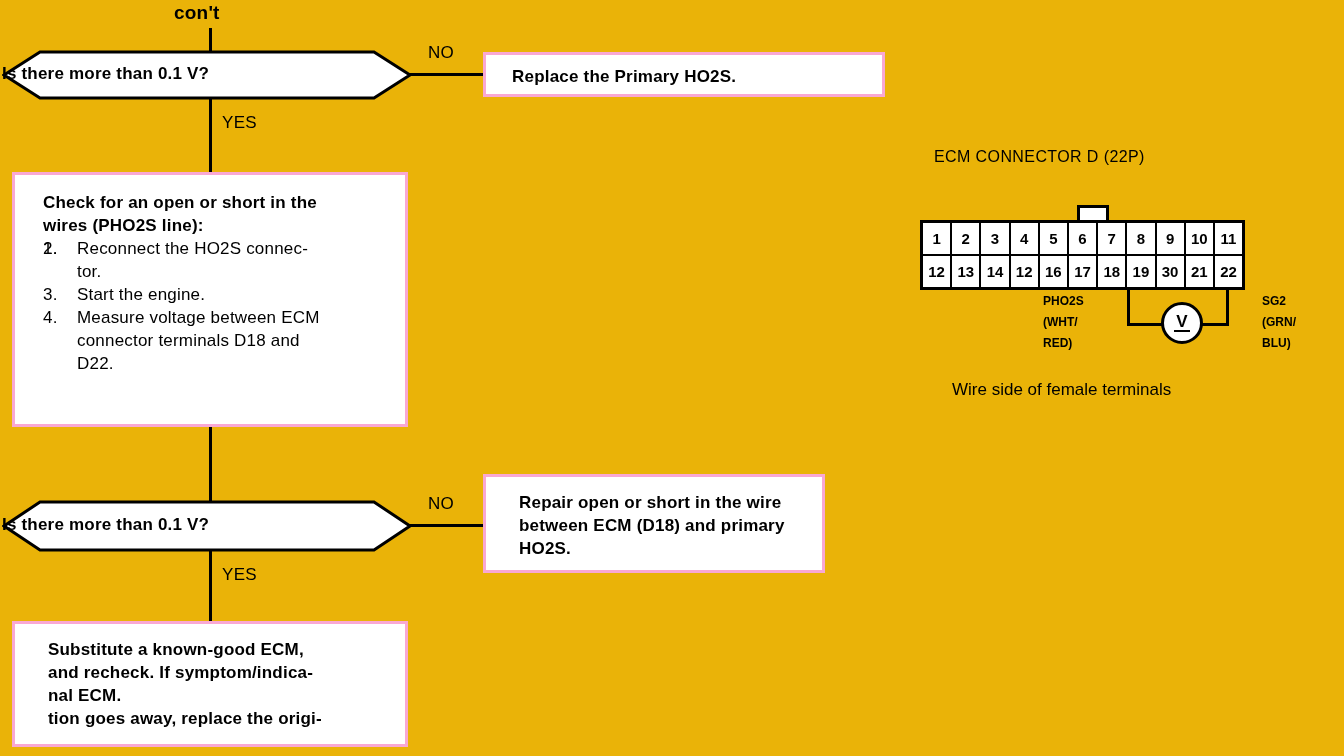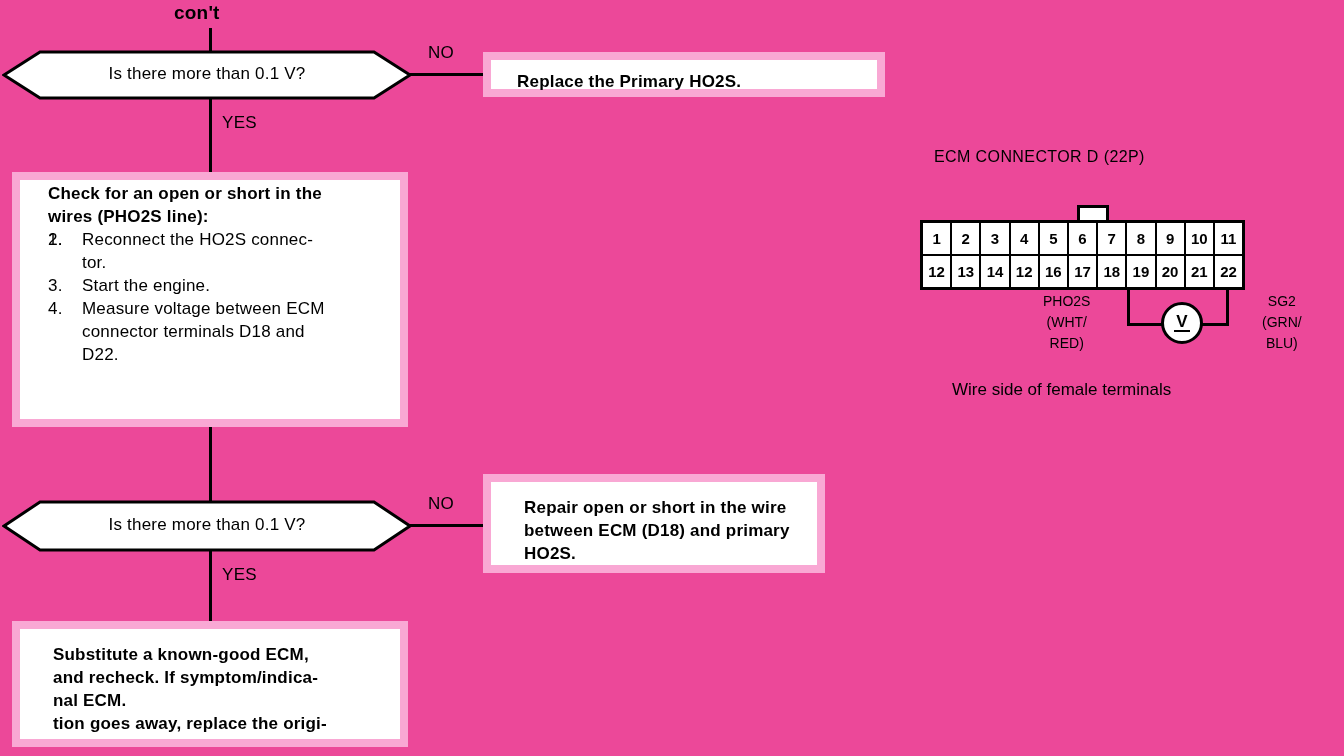--- a/index.html
+++ b/index.html
@@ -4,60 +4,60 @@
 <style>
   html, body {
     margin: 0;
     padding: 0;
     background: #ffffff;
   }
   #page {
     position: relative;
     width: 1344px;
     height: 756px;
-    background: #ec4899;
+    background: #eab308;
     font-family: "Liberation Sans", sans-serif;
     color: #000000;
     overflow: hidden;
   }
 
   
   .vline {
     position: absolute;
     width: 3px;
     background: #000;
   }
   .hline {
     position: absolute;
     height: 3px;
     background: #000;
   }
 
   
   .pbox {
     position: absolute;
-    border: 8px solid #f9a8d4;
+    border: 3px solid #f9a8d4;
     background: #fff;
     box-sizing: border-box;
     font-weight: bold;
     font-size: 17px;
     line-height: 23px;
     letter-spacing: 0.2px;
   }
   .pbox .inner { padding: 12px 0 0 26px; }
 
   
   .hex-wrap { position: absolute; }
   .hex-wrap svg { display: block; }
   .hex-label {
     position: absolute;
     left: 0; right: 0;
-    text-align: center;
-    font-size: 17px;
-    font-weight: normal;
+    text-align: left;
+    font-size: 17px;
+    font-weight: bold;
     letter-spacing: 0.2px;
   }
 
   
   .branch-label {
     position: absolute;
     font-size: 17px;
     font-weight: normal;
     letter-spacing: 0.3px;
     white-space: nowrap;
@@ -132,25 +132,24 @@
   .conn-tab {
     position: absolute;
     border: 3px solid #000;
     border-bottom: none;
     background: #fff;
     box-sizing: border-box;
   }
 
   .term-label {
     position: absolute;
-    font-size: 14px;
-    font-weight: normal;
+    font-size: 12px;
+    font-weight: bold;
     line-height: 21px;
     white-space: nowrap;
-    text-align: center;
   }
   .fig-caption {
     position: absolute;
     font-size: 17px;
     font-weight: normal;
     white-space: nowrap;
   }
 
   
   .meter {
@@ -196,21 +195,21 @@
   <div class="branch-label" style="left:428px; top:43px;">NO</div>
 
   <div class="pbox" style="left:483px; top:52px; width:402px; height:45px;">
     <div class="inner" style="padding-top:10px;">Replace the Primary HO2S.</div>
   </div>
 
   <div class="vline" style="left:209px; top:97px; height:76px;"></div>
   <div class="branch-label" style="left:222px; top:113px;">YES</div>
 
   <div class="pbox" style="left:12px; top:172px; width:396px; height:255px;">
-    <div class="inner" style="padding:2px 0 0 28px;">
+    <div class="inner" style="padding:16px 0 0 28px;">
       <div class="step-head">Check for an open or short in the</div>
       <div class="step-head">wires (PHO2S line):</div>
       <ul class="steps">
         <li>
           <span class="num">1.</span>
         </li>
         <li>
           <span class="num">2.</span>
           <span>Reconnect the HO2S connec-</span>
         </li>
@@ -287,21 +286,21 @@
     </div>
     <div class="conn-row">
       <div class="conn-cell">12</div>
       <div class="conn-cell">13</div>
       <div class="conn-cell">14</div>
       <div class="conn-cell">12</div>
       <div class="conn-cell">16</div>
       <div class="conn-cell">17</div>
       <div class="conn-cell">18</div>
       <div class="conn-cell">19</div>
-      <div class="conn-cell">20</div>
+      <div class="conn-cell">30</div>
       <div class="conn-cell">21</div>
       <div class="conn-cell">22</div>
     </div>
   </div>
 
   <div class="vline" style="left:1127px; top:290px; height:36px;"></div>
   <div class="vline" style="left:1226px; top:290px; height:36px;"></div>
   <div class="hline" style="left:1127px; top:323px; width:102px;"></div>
 
   <div class="meter" style="left:1161px; top:302px; width:42px; height:42px;">

